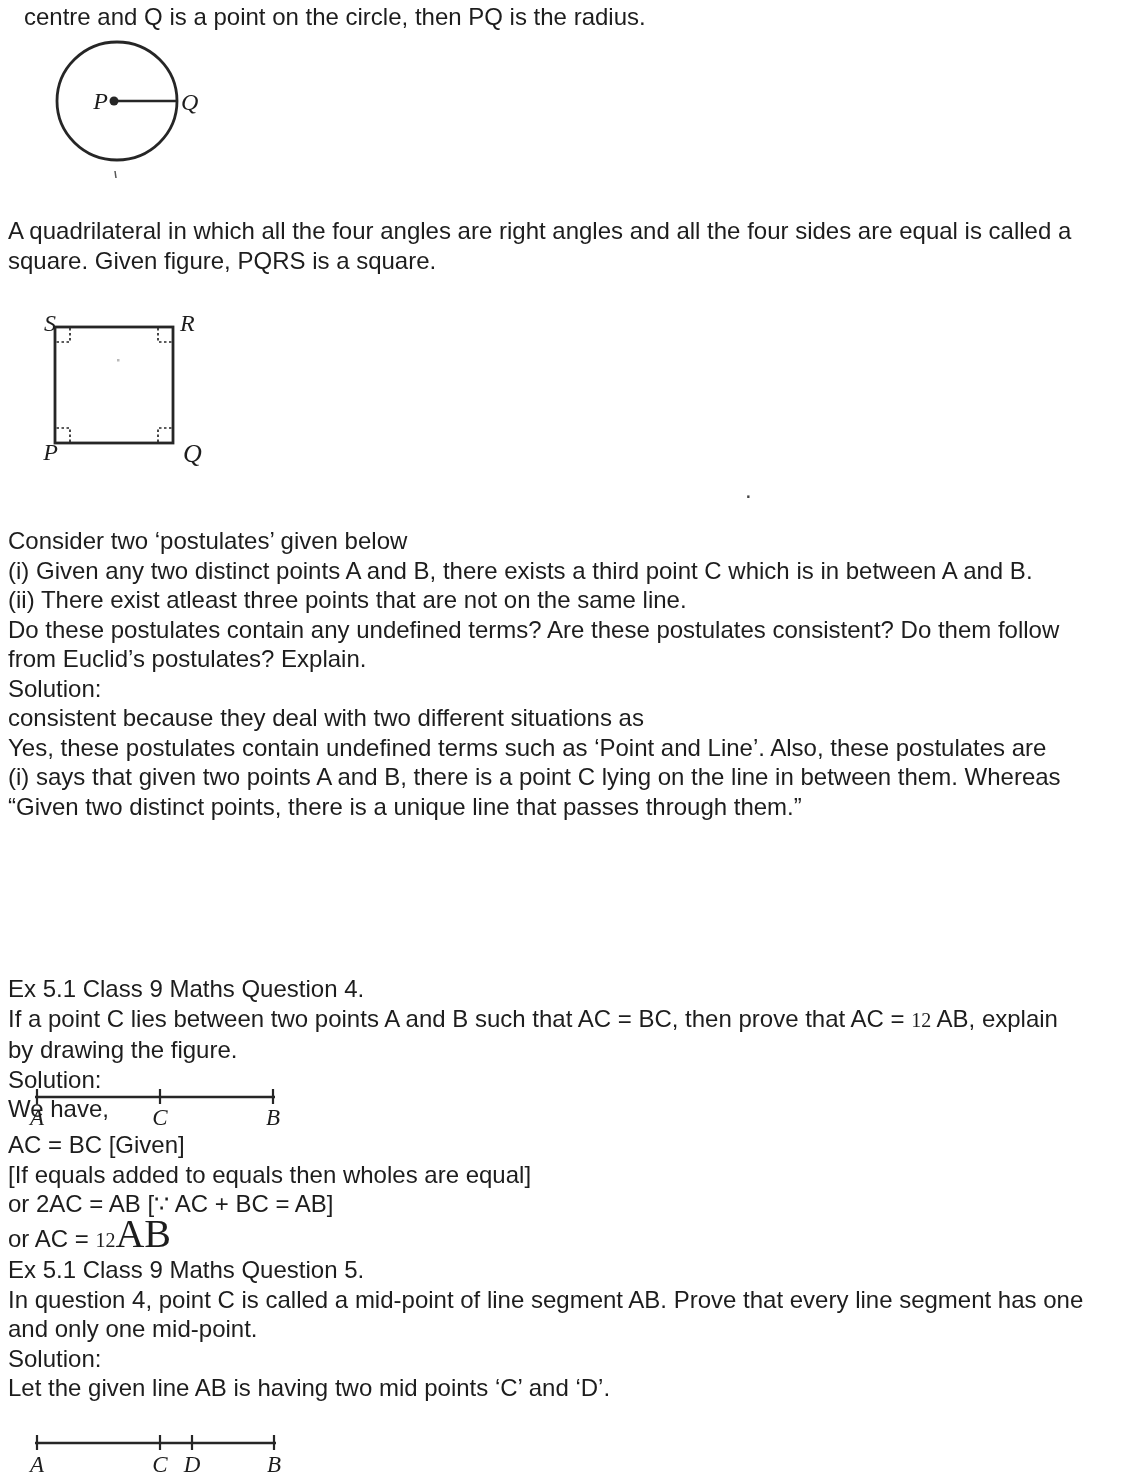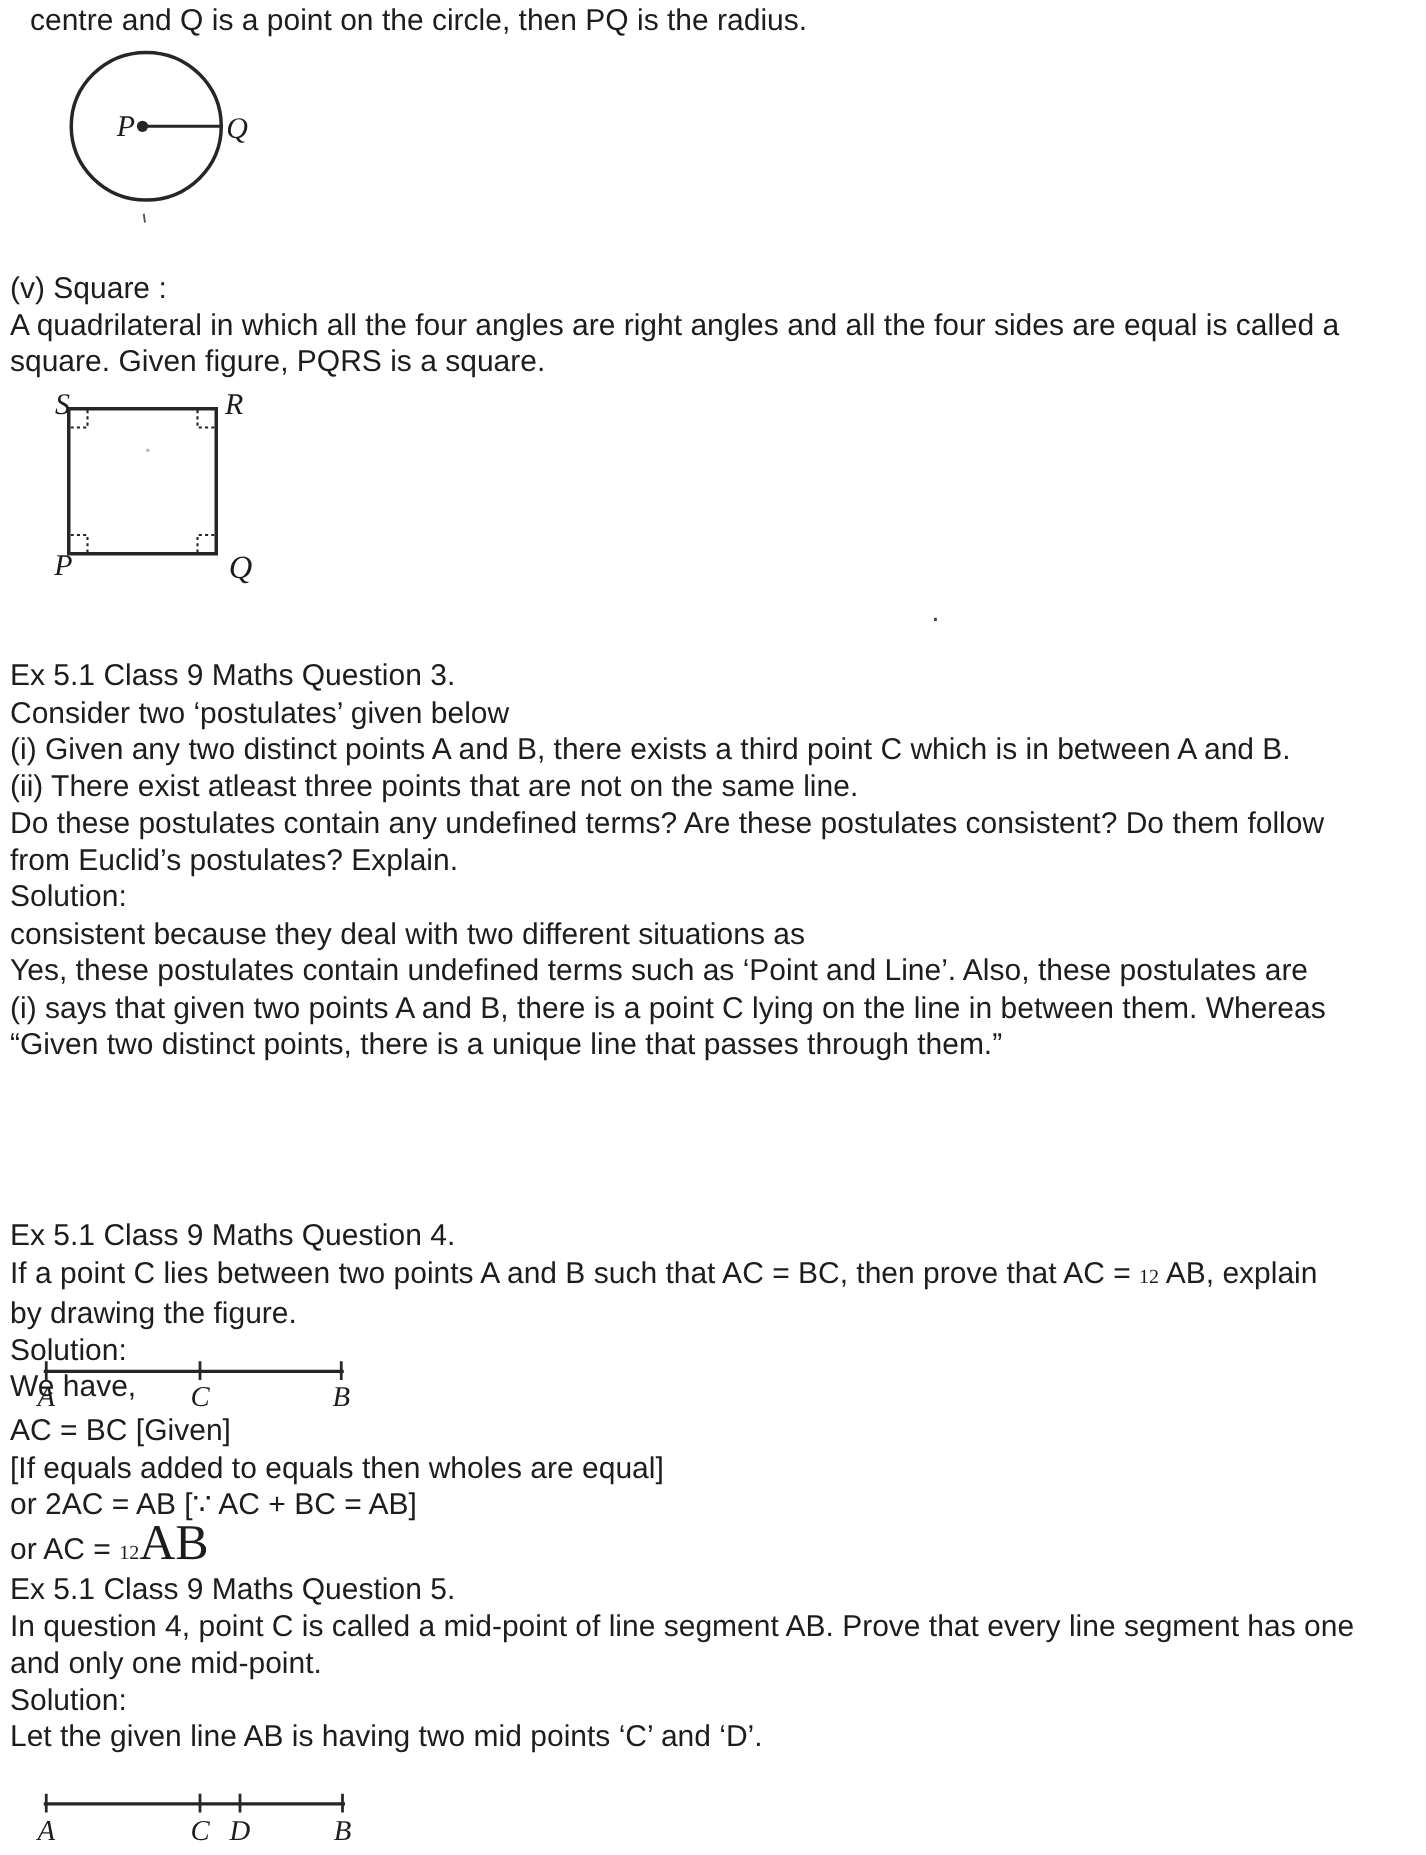--- a/index.html
+++ b/index.html
@@ -15,21 +15,21 @@
     position:absolute;
     left:8px;
     font-size:24px;
     line-height:29.5px;
     white-space:nowrap;
     color:#1d1d1d;
   }
   .ln{display:block;}
   .frac{
     font-family:"Liberation Serif","DejaVu Serif",serif;
-    font-size:16px;
+    font-size:20px;
   }
   .frac-ab{
     font-family:"Liberation Serif","DejaVu Serif",serif;
     font-size:40px;
   }
   .figure{position:absolute;}
   .figure text{
     font-family:"Liberation Serif","DejaVu Serif",serif;
     font-style:italic;
     fill:#1d1d1d;
@@ -52,42 +52,40 @@
   <svg class="figure" style="left:20px;top:36px;" width="250" height="152" viewBox="0 0 250 152">
     <ellipse cx="97" cy="65" rx="60" ry="59" fill="none" stroke="#262626" stroke-width="2.8"></ellipse>
     <line x1="94" y1="65" x2="157" y2="65" stroke="#262626" stroke-width="2.4"></line>
     <circle cx="94" cy="65" r="4.5" fill="#262626"></circle>
     <text x="88" y="73" font-size="24" text-anchor="end">P</text>
     <text x="161" y="74" font-size="24" text-anchor="start">Q</text>
     <line x1="95" y1="135" x2="96" y2="142" stroke="#555" stroke-width="1.5"></line>
   </svg>
 
   <div class="tblock" style="top:216px;">
-    <span class="ln">(v) Square :</span>
     <span class="ln">A quadrilateral in which all the four angles are right angles and all the four sides are equal is called a</span>
     <span class="ln">square. Given figure, PQRS is a square.</span>
   </div>
 
   <svg class="figure" style="left:30px;top:303px;" width="200" height="170" viewBox="0 0 200 170">
     <rect x="25" y="24" width="118" height="116" fill="none" stroke="#262626" stroke-width="2.8"></rect>
     <path d="M40,25 L40,39 L25,39" fill="none" stroke="#262626" stroke-width="1.7" stroke-dasharray="2.5,2.5"></path>
     <path d="M128,25 L128,39 L143,39" fill="none" stroke="#262626" stroke-width="1.7" stroke-dasharray="2.5,2.5"></path>
     <path d="M40,139 L40,125 L25,125" fill="none" stroke="#262626" stroke-width="1.7" stroke-dasharray="2.5,2.5"></path>
     <path d="M128,139 L128,125 L143,125" fill="none" stroke="#262626" stroke-width="1.7" stroke-dasharray="2.5,2.5"></path>
     <rect x="87" y="56" width="2.5" height="2.5" fill="#b9b9b9"></rect>
     <text x="26" y="28" font-size="24" text-anchor="end">S</text>
     <text x="150" y="28" font-size="24" text-anchor="start">R</text>
     <text x="28" y="157" font-size="24" text-anchor="end">P</text>
     <text x="153" y="159" font-size="26" text-anchor="start">Q</text>
   </svg>
 
   <span class="stray" style="left:745px;top:476px;">.</span>
 
   <div class="tblock" style="top:526px;">
-    <span class="ln">Ex 5.1 Class 9 Maths Question 3.</span>
     <span class="ln">Consider two ‘postulates’ given below</span>
     <span class="ln">(i) Given any two distinct points A and B, there exists a third point C which is in between A and B.</span>
     <span class="ln">(ii) There exist atleast three points that are not on the same line.</span>
     <span class="ln">Do these postulates contain any undefined terms? Are these postulates consistent? Do them follow</span>
     <span class="ln">from Euclid’s postulates? Explain.</span>
     <span class="ln">Solution:</span>
     <span class="ln">consistent because they deal with two different situations as</span>
     <span class="ln">Yes, these postulates contain undefined terms such as ‘Point and Line’. Also, these postulates are</span>
     <span class="ln">(i) says that given two points A and B, there is a point C lying on the line in between them. Whereas</span>
     <span class="ln">“Given two distinct points, there is a unique line that passes through them.”</span>

